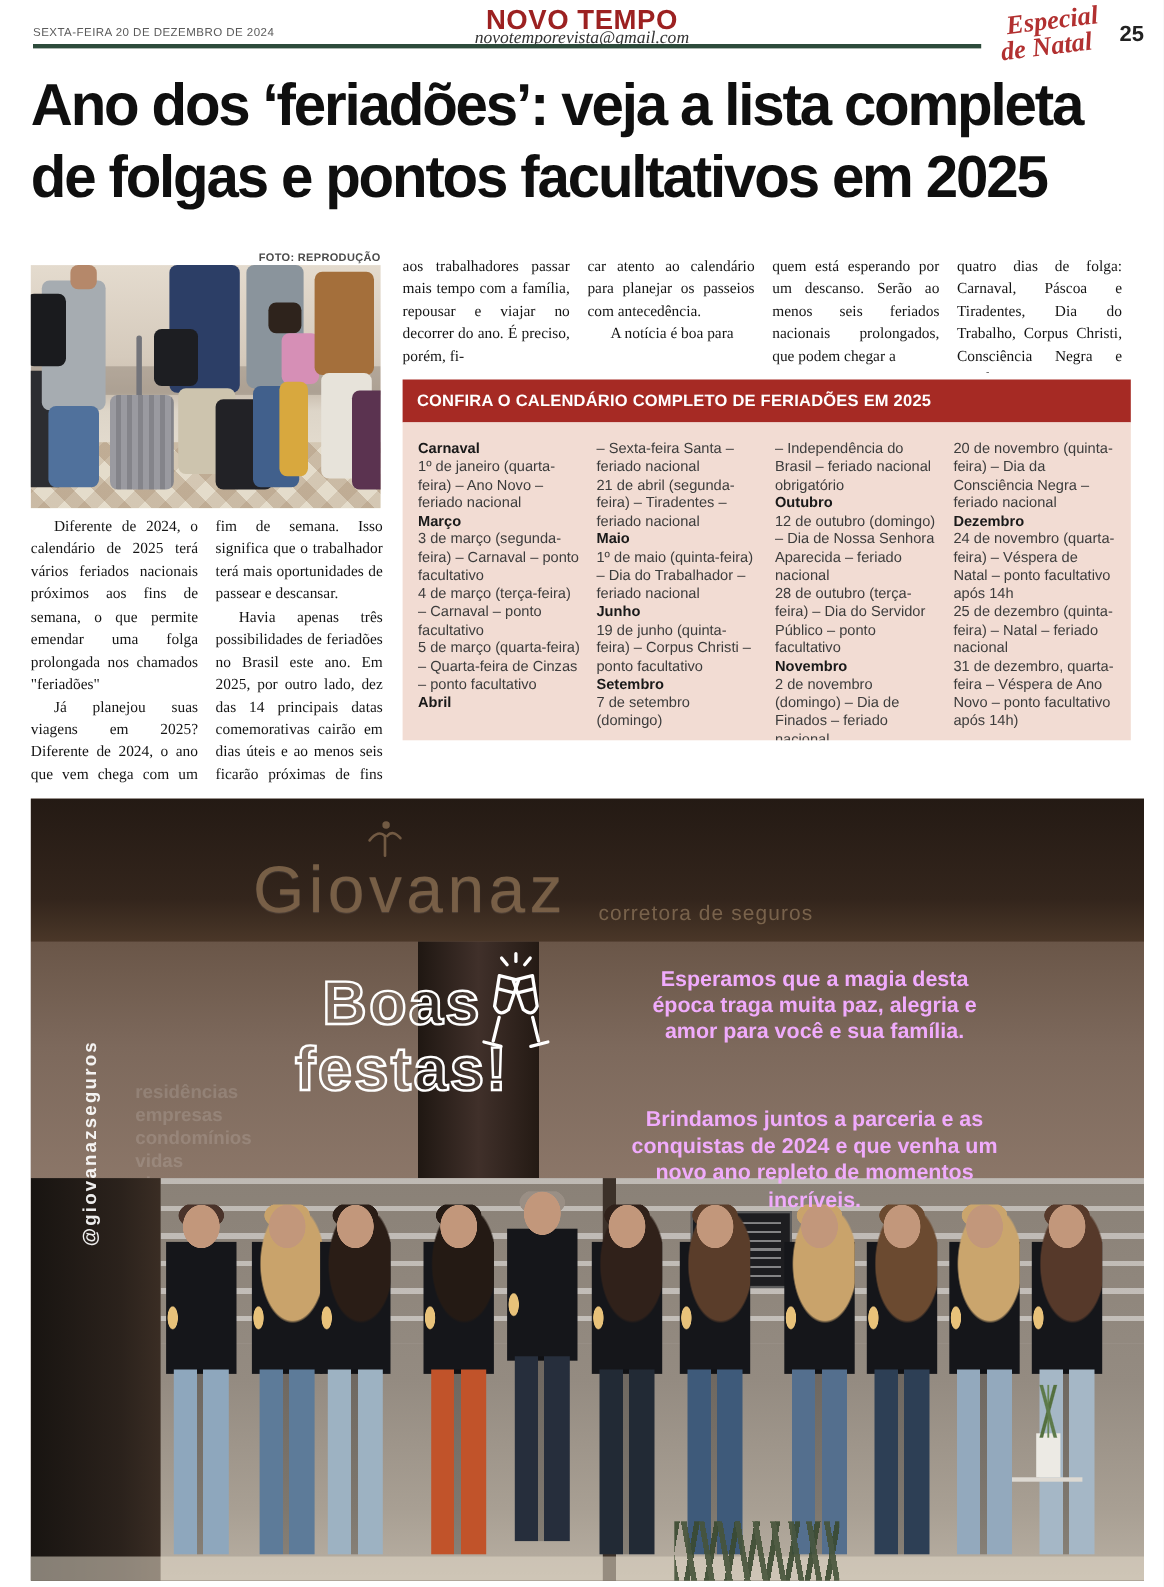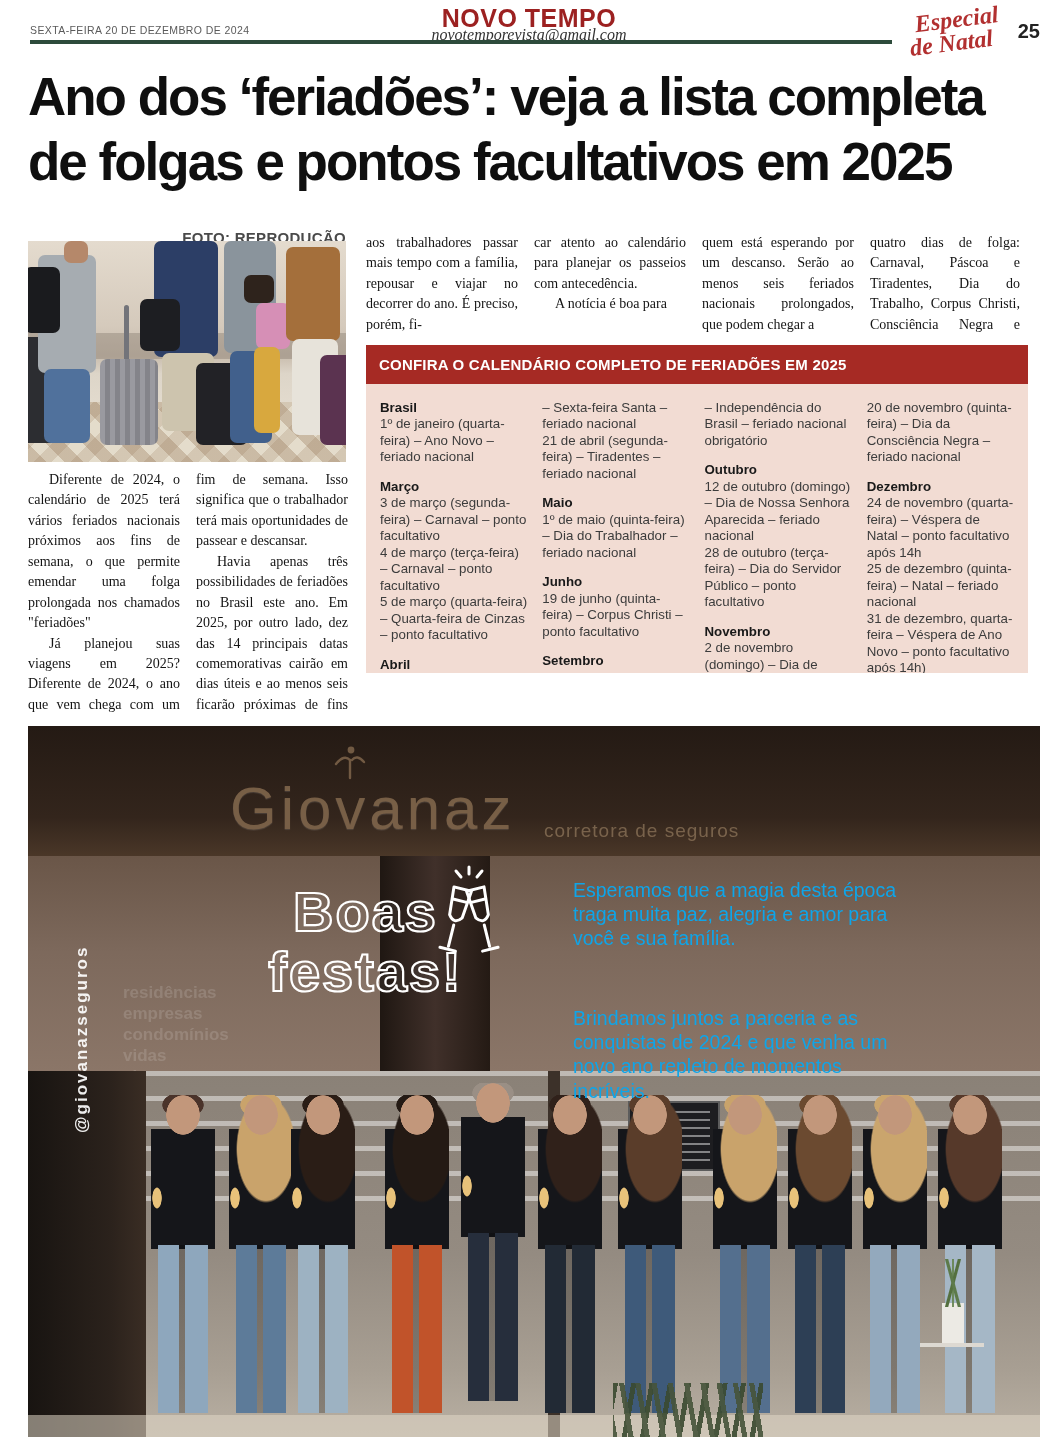--- a/index.html
+++ b/index.html
@@ -19,21 +19,21 @@
   .badge .b2{margin-left:-16px;}
   .pagenum{position:absolute;right:18px;top:20px;font-weight:bold;font-size:20px;color:#222;}
 
   
   .headline{position:absolute;left:28px;top:64px;margin:0;width:1005px;font-weight:bold;
             font-size:54px;line-height:1.2;letter-spacing:-2px;color:#0f0f0f;
             white-space:pre-line;transform:scaleX(.98);transform-origin:left top;}
 
   
   .credit{position:absolute;left:28px;top:229px;width:318px;text-align:right;
-          font-size:15px;font-weight:bold;color:#4a4a4a;letter-spacing:.3px;}
+          font-size:10px;font-weight:bold;color:#4a4a4a;letter-spacing:.3px;}
   .photo{position:absolute;left:28px;top:241px;width:318px;height:221px;overflow:hidden;
          background:linear-gradient(180deg,#e4dbce 0,#d5cabc 38%,#c9bdae 52%,#ddd5c8 60%,#ece5d8 100%);}
   .photo i{position:absolute;display:block;border-radius:7px;}
   .ph-floor{left:0;right:0;bottom:0;height:60px;border-radius:0!important;background:#e4dccb;
     background-image:repeating-linear-gradient(45deg,rgba(148,116,84,.32) 0 13px,transparent 13px 26px),
                      repeating-linear-gradient(-45deg,rgba(148,116,84,.2) 0 13px,transparent 13px 26px);}
   .ph-counter{left:0;right:0;top:92px;height:26px;border-radius:0!important;background:rgba(120,110,98,.35);}
   .ph-c0{left:-10px;top:96px;width:42px;height:106px;background:#2c2d31;}
   .ph-p1{left:10px;top:14px;width:58px;height:118px;background:#a6acb1;}
   .ph-bp{left:-4px;top:26px;width:36px;height:66px;background:#1a1b1e;border-radius:12px;}
@@ -67,21 +67,21 @@
   .c5{left:702px;top:233px;height:106px;}
   .c6{left:870px;top:233px;width:150px;height:106px;}
 
   
   .calendar{position:absolute;left:366px;top:345px;width:662px;height:350px;}
   .cal-title{background:#a62a24;color:#fff;font-weight:bold;font-size:15px;
              padding:11px 13px;letter-spacing:.2px;}
   .cal-body{background:#f2dcd3;display:flex;gap:15px;padding:16px 14px 0 14px;
             height:273px;overflow:hidden;}
   .cal-col{flex:1;font-size:13.3px;line-height:1.24;color:#3c3c3c;}
-  .cal-head{font-weight:bold;color:#191919;margin-top:13px;}
+  .cal-head{font-weight:bold;color:#191919;}
   .cal-col .cal-head:first-child{margin-top:0;}
 
   
   .ad{position:absolute;left:28px;top:726px;width:1012px;height:711px;overflow:hidden;
       background:#4a382c;}
   .signband{position:absolute;left:0;top:0;right:0;height:130px;
             background:linear-gradient(180deg,#241a14,#33251c 70%,#4a3728);}
   .winzone{position:absolute;left:0;top:130px;right:0;height:215px;
            background:linear-gradient(180deg,#6a5648,#7d695c 45%,#8b7668);}
   .pillar{position:absolute;left:352px;top:130px;width:110px;height:215px;
@@ -95,22 +95,22 @@
   .logo-sub{position:absolute;left:516px;top:94px;font-size:19px;letter-spacing:1px;
             color:rgba(172,144,112,.55);z-index:5;}
   .toast{position:absolute;left:600px;top:62px;width:250px;text-align:center;
          font-size:29px;font-weight:bold;line-height:1.25;color:#7db343;
          white-space:pre-line;z-index:6;}
   .greet{position:absolute;left:205px;top:156px;width:265px;text-align:center;
          font-size:56px;font-weight:bold;line-height:1.08;letter-spacing:2px;
          color:rgba(255,255,255,.06);-webkit-text-stroke:2.2px #fff;
          white-space:pre-line;z-index:6;}
   .champagne{position:absolute;left:400px;top:138px;z-index:6;}
-  .msg{position:absolute;left:545px;width:335px;text-align:left;font-weight:normal;
-       font-size:19.5px;line-height:1.24;color:#0ea5e9;z-index:6;}
+  .msg{position:absolute;left:545px;width:335px;text-align:center;font-weight:bold;
+       font-size:19.5px;line-height:1.24;color:#f0abfc;z-index:6;}
   .m1{top:152px;} .m2{top:248px;margin-top:32px;}
   .win-faint{position:absolute;left:95px;top:256px;font-size:17px;font-weight:bold;
              line-height:1.24;color:rgba(255,255,255,.14);z-index:3;}
   .win-bold{position:absolute;left:92px;top:375px;font-size:17px;font-weight:bold;
             line-height:1.18;color:rgba(255,255,255,.95);z-index:3;}
 
   
   .people{position:absolute;left:0;top:345px;width:100%;height:366px;z-index:4;
           background:linear-gradient(180deg,#8a8177 0,#948b81 50%,#a89f93 82%,#b9b0a3 100%);}
   .slats{position:absolute;left:118px;right:0;top:0;height:150px;
@@ -219,21 +219,21 @@
       <p class="noind">quem está esperando por um descanso. Serão ao menos seis feriados nacionais prolongados, que podem chegar a</p>
     </div>
   <div class="col c6">
       <p class="noind">quatro dias de folga: Carnaval, Páscoa e Tiradentes, Dia do Trabalho, Corpus Christi, Consciência Negra e Natal.</p>
     </div>
 
   <section class="calendar">
     <div class="cal-title">CONFIRA O CALENDÁRIO COMPLETO DE FERIADÕES EM 2025</div>
     <div class="cal-body">
       <div class="cal-col">
-          <div class="cal-head">Brasil</div>
+          <div class="cal-head">Carnaval</div>
           <div class="cal-entry">1º de janeiro (quarta-feira) – Ano Novo – feriado nacional</div>
           <div class="cal-head">Março</div>
           <div class="cal-entry">3 de março (segunda-feira) – Carnaval – ponto facultativo</div>
           <div class="cal-entry">4 de março (terça-feira) – Carnaval – ponto facultativo</div>
           <div class="cal-entry">5 de março (quarta-feira) – Quarta-feira de Cinzas – ponto facultativo</div>
           <div class="cal-head">Abril</div>
         </div>
       <div class="cal-col">
           <div class="cal-entry">– Sexta-feira Santa – feriado nacional</div>
           <div class="cal-entry">21 de abril (segunda-feira) – Tiradentes – feriado nacional</div>

